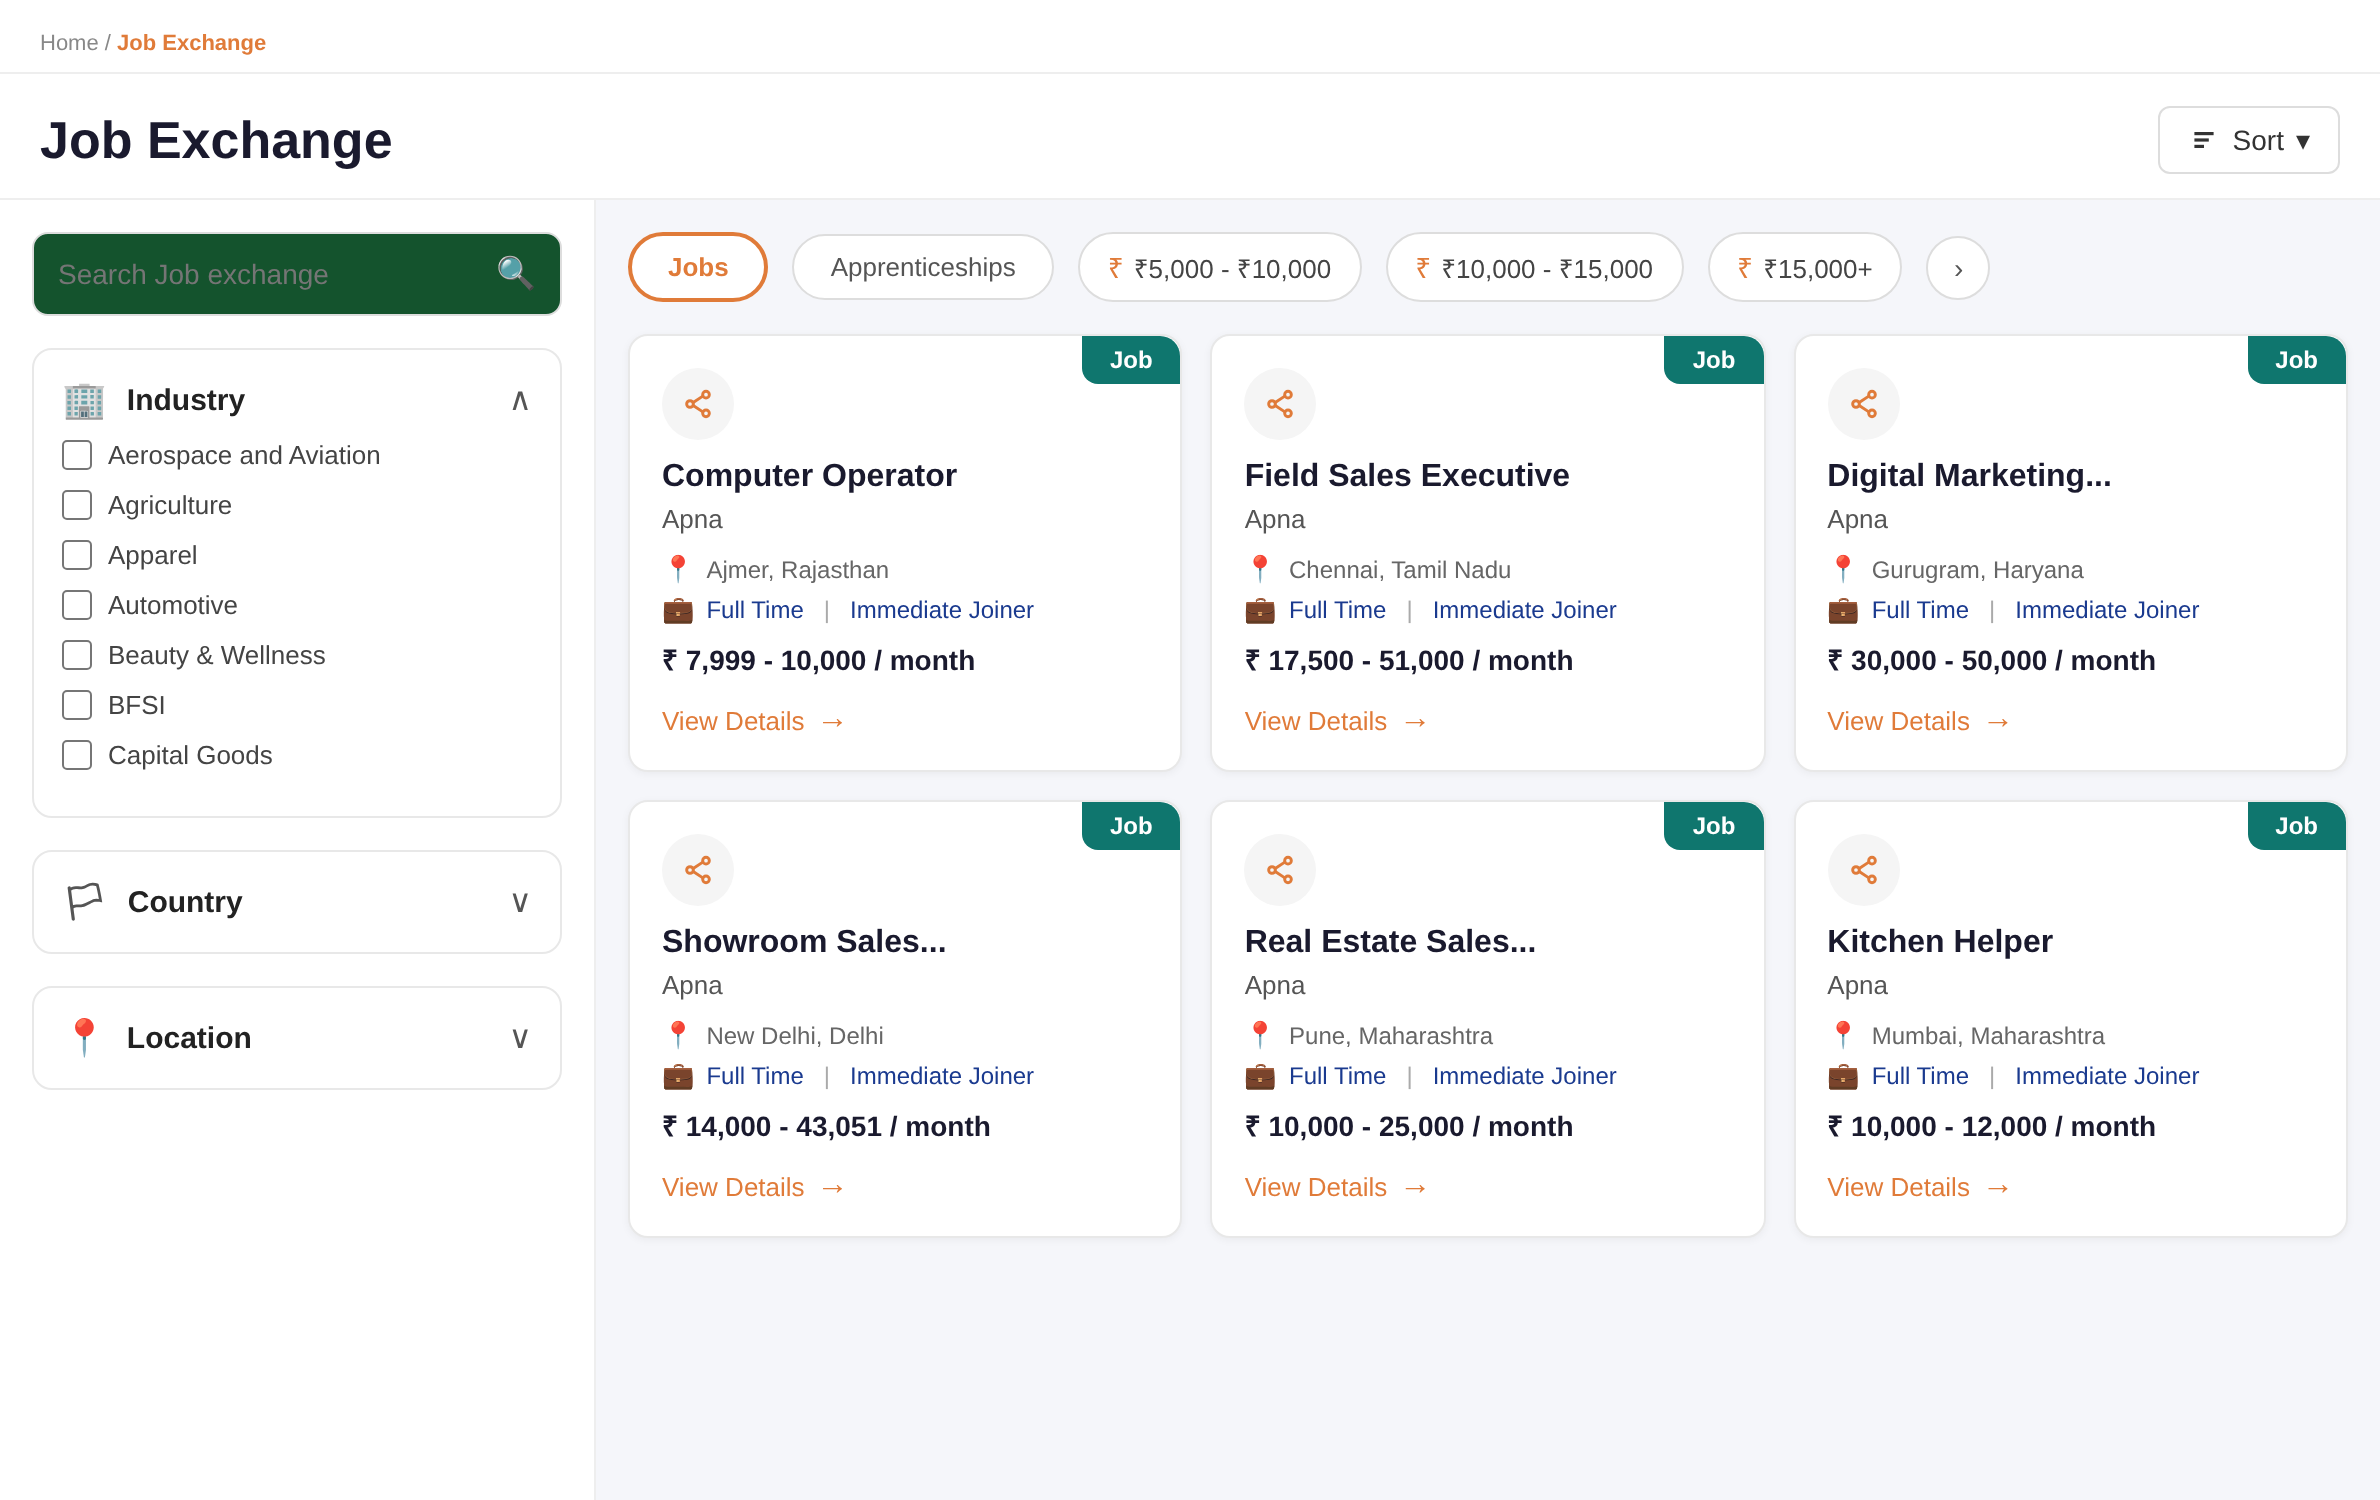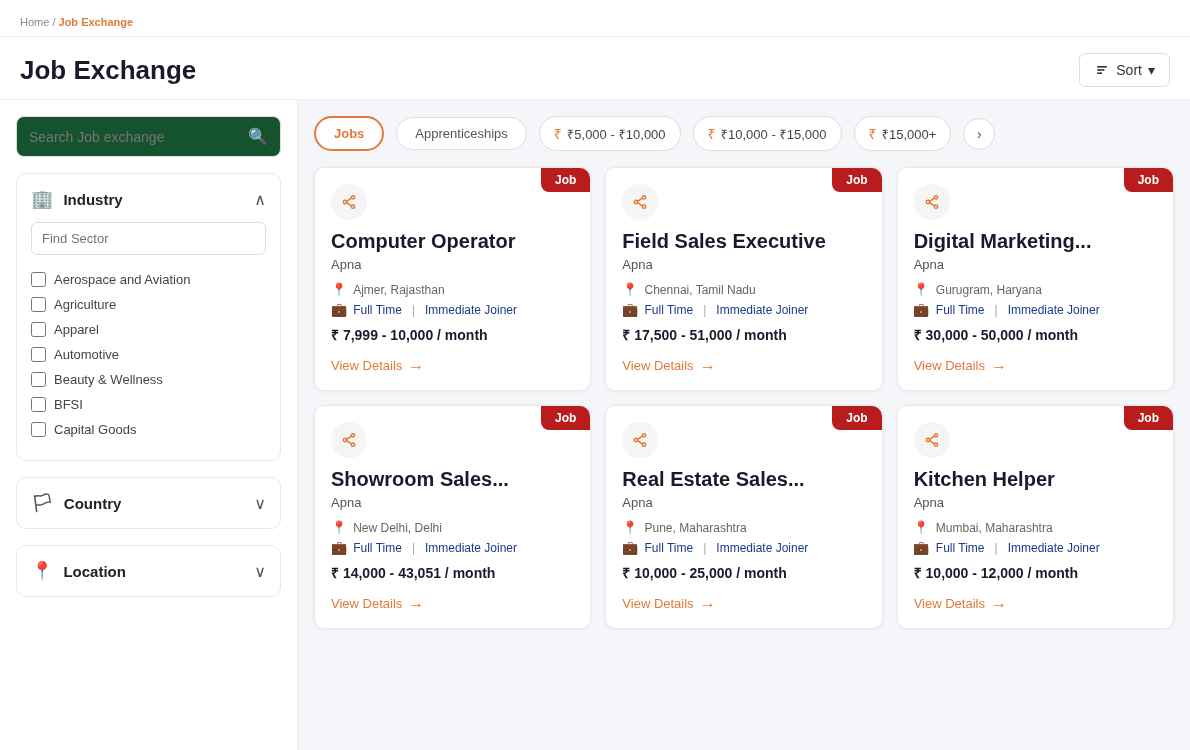--- a/index.html
+++ b/index.html
@@ -42,26 +42,26 @@
     .tab-btn { border-radius: 20px; padding: 8px 18px; font-size: 13px; cursor: pointer; border: 1px solid #ddd; background: #fff; color: #555; white-space: nowrap; }
     .tab-btn.active { border: 2px solid #e07b39; color: #e07b39; background: #fff; font-weight: 600; }
     .salary-tag { display: flex; align-items: center; gap: 5px; border: 1px solid #ddd; border-radius: 20px; padding: 7px 14px; font-size: 13px; background: #fff; color: #444; cursor: pointer; white-space: nowrap; }
     .salary-symbol { color: #e07b39; font-size: 14px; }
     .nav-arrow { width: 32px; height: 32px; border: 1px solid #ddd; border-radius: 50%; background: #fff; display: flex; align-items: center; justify-content: center; cursor: pointer; font-size: 14px; color: #555; }
 
     
     .jobs-grid { display: grid; grid-template-columns: repeat(3, 1fr); gap: 14px; }
 
     .job-card { background: #fff; border-radius: 10px; padding: 16px; border: 1px solid #e8e8e8; position: relative; box-shadow: 0 1px 4px rgba(0,0,0,0.05); }
-    .job-badge { position: absolute; top: 0; right: 0; background: #b91c1c; color: #fff; font-size: 12px; font-weight: 600; padding: 5px 14px; border-radius: 0 10px 0 8px; }
+    .job-badge { position: absolute; top: 0; right: 0; background: #0f766e; color: #fff; font-size: 12px; font-weight: 600; padding: 5px 14px; border-radius: 0 10px 0 8px; }
 
     .share-btn { width: 36px; height: 36px; border-radius: 50%; background: #f5f5f5; display: flex; align-items: center; justify-content: center; margin-bottom: 10px; cursor: pointer; border: none; }
     .share-btn svg { width: 16px; height: 16px; color: #e07b39; }
 
-    .job-title { font-size: 20px; font-weight: 700; color: #1a1a2e; margin-bottom: 4px; }
+    .job-title { font-size: 16px; font-weight: 700; color: #1a1a2e; margin-bottom: 4px; }
     .job-company { font-size: 13px; color: #555; margin-bottom: 10px; }
 
     .job-meta { display: flex; align-items: center; gap: 6px; font-size: 12px; color: #666; margin-bottom: 5px; }
     .meta-icon { font-size: 13px; }
     .loc-icon { color: #e07b39; }
     .work-icon { color: #a0522d; }
 
     .job-type { color: #1a3a8f; font-size: 12px; font-weight: 500; }
     .divider-pipe { color: #aaa; margin: 0 4px; }
 
@@ -103,21 +103,20 @@
 
     <div class="filter-section">
       <div class="filter-header">
         <div class="filter-header-left">
           <span class="filter-icon">🏢</span>
           <span>Industry</span>
         </div>
         <span class="chevron">∧</span>
       </div>
 
-      <input type="text" class="sector-search" placeholder="Find Sector" style="">
 
       <ul class="checkbox-list" id="sector-list">
       <li>
             <input type="checkbox" style="">
             <span>Aerospace and Aviation</span>
           </li>
           <li>
             <input type="checkbox" style="">
             <span>Agriculture</span>
           </li>

